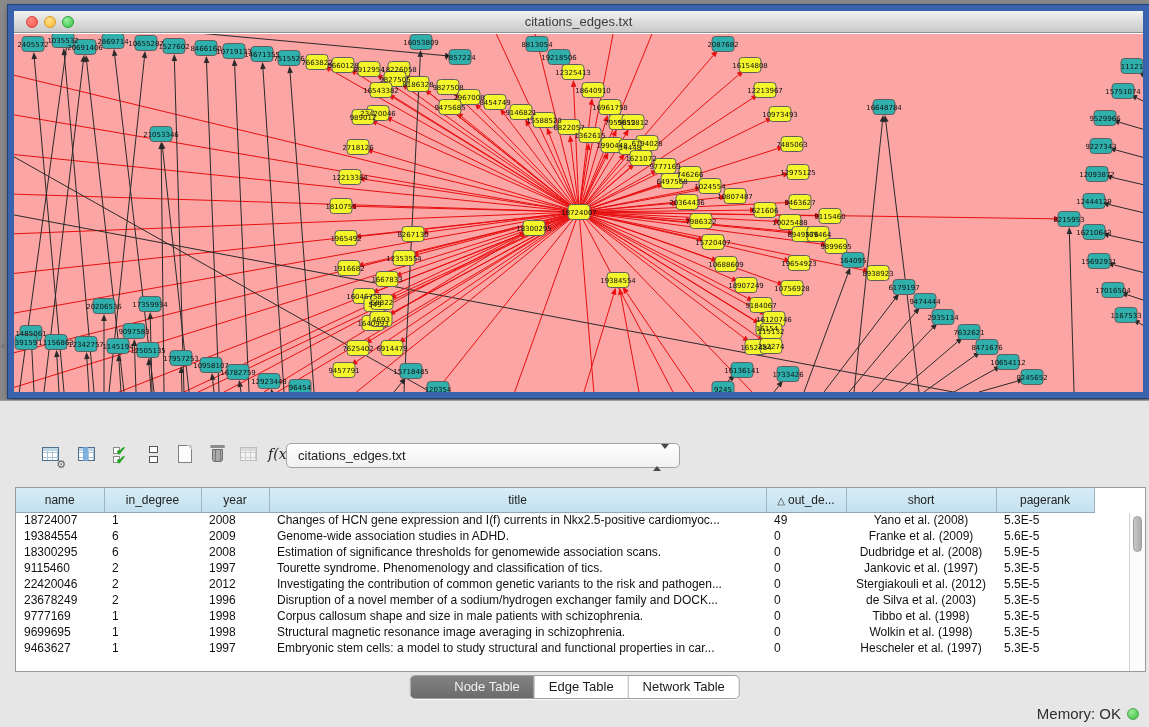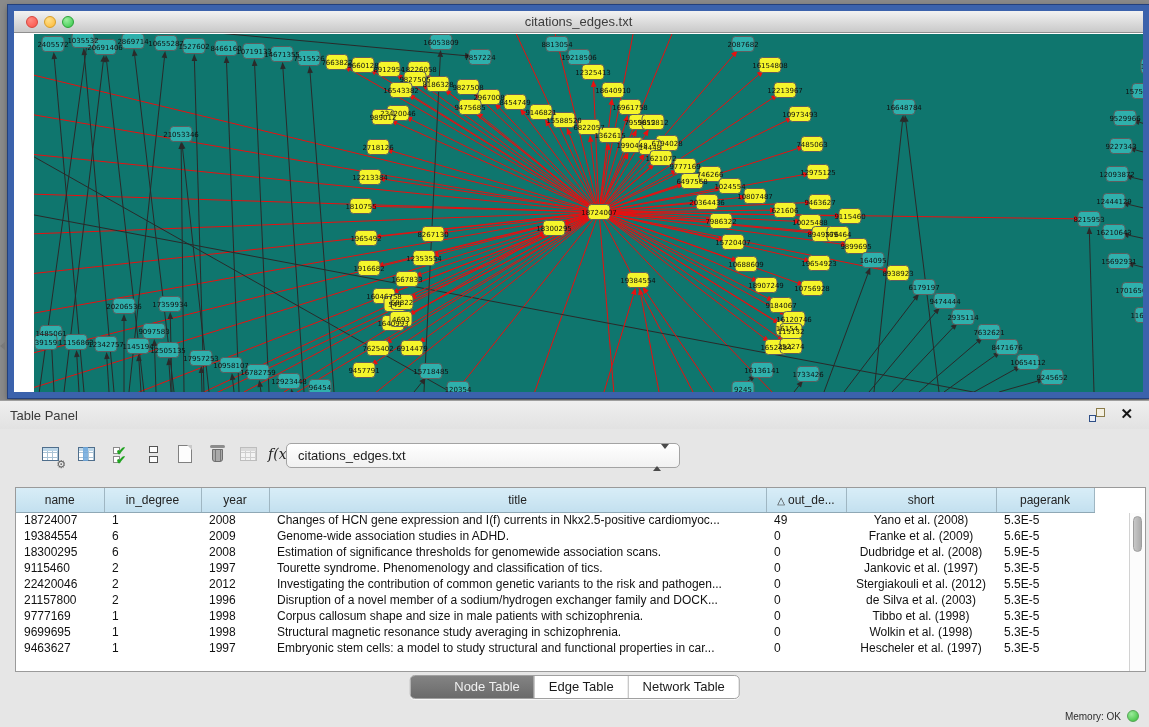--- a/index.html
+++ b/index.html
@@ -11,21 +11,21 @@
   #netwin { position:absolute; left:8px; top:5px; width:1141px; height:393px;
             border:6px solid #3B62AC; outline:1px solid #23407C; background:#fff;
             box-shadow:0 2px 6px rgba(0,0,0,.45); }
   #titlebar { position:relative; height:22px; background:linear-gradient(#F2F2F2,#C9C9C9);
               border-bottom:1px solid #8F8F8F; }
   .tl { position:absolute; top:5px; width:12px; height:12px; border-radius:50%; }
   .tl.red   { left:12px; background:radial-gradient(circle at 35% 30%, #FF8A80, #FB5147); border:1px solid #D6453C; }
   .tl.yel   { left:30px; background:radial-gradient(circle at 35% 30%, #FFE08A, #FDB734); border:1px solid #D89E27; }
   .tl.grn   { left:48px; background:radial-gradient(circle at 35% 30%, #9BEFA0, #32C646); border:1px solid #2BA238; }
   #wintitle { position:absolute; left:0; right:0; top:3px; text-align:center; font-size:13px; color:#3C3C3C; }
-  #canvas-wrap { position:absolute; left:0; top:23px; right:0; bottom:0; background:#0f766e; overflow:hidden;margin-left:20px; }
+  #canvas-wrap { position:absolute; left:0; top:23px; right:0; bottom:0; background:#fca5a5; overflow:hidden; }
   #netsvg { position:absolute; left:0; top:0; }
   #netsvg text { font-family:"DejaVu Sans", sans-serif; font-size:7px; fill:#101010; }
   .splitter-grip { position:absolute; left:0px; top:342px; width:0; height:0;
       border-top:4px solid transparent; border-bottom:4px solid transparent; border-right:5px solid #777; opacity:.8; }
 
   
   #table-panel { position:absolute; left:0; top:400px; width:1149px; height:327px;
                  background:#E6E6E6; border-top:1px solid #9E9E9E; }
   #panel-header { position:relative; height:28px; background:linear-gradient(#EFEFEF,#E2E2E2); }
   #panel-title { position:absolute; left:10px; top:7px; font-size:13px; color:#3A3A3A; }
@@ -80,21 +80,21 @@
      background:linear-gradient(to right,#C7C7C7,#ABABAB); border:1px solid #9D9D9D; }
 
   #tabbar { position:absolute; left:50%; transform:translateX(-50%); top:274px; display:flex;
      border:1px solid #A0A0A0; border-radius:5px; overflow:hidden; background:#fff;
      box-shadow:0 1px 0 rgba(255,255,255,.7); }
   .tab { padding:3px 14px 4px; font-size:13px; color:#1A1A1A; cursor:pointer; border-left:1px solid #B5B5B5; }
   .tab:first-child { border-left:none; }
   .tab.active { background:linear-gradient(#838383,#6B6B6B); color:#F0F0F0;padding-left:44px; }
 
   #statusbar { position:absolute; right:10px; bottom:5px; display:flex; align-items:center; }
-  #mem-label { font-size:10px; color:#2E2E2E; margin-right:6px; }
+  #mem-label { font-size:15px; color:#2E2E2E; margin-right:6px; }
   #mem-dot { width:12px; height:12px; border-radius:50%; border:1px solid #55A455;
      background:radial-gradient(circle at 35% 30%, #9CEB9C, #35BD35); }
 </style>
 </head>
 <body>
 
 <div id="root">
 
   <div id="desktop">
     <div id="netwin">
@@ -659,28 +659,20 @@
             <text x="224" y="340.5" text-anchor="middle">16782759</text>
             <text x="255" y="349.5" text-anchor="middle">12923448</text>
             <text x="286" y="355.5" text-anchor="middle">96454</text>
           </svg>
       </div>
     </div>
     <div class="splitter-grip"></div>
   </div>
 
   <div id="table-panel">
-    <div id="panel-header">
-      <span id="panel-title">Table Panel</span>
-      <span id="float-icon">
-        <span class="bsq"></span>
-          <span class="fsq"></span>
-      </span>
-      <span id="close-icon">✕</span>
-    </div>
 
     <div id="toolbar">
       <div class="tbicon" style="left:40px">
         <span class="minitable"></span>
           <span class="gear">⚙</span>
       </div>
       <div class="tbicon" style="left:76px">
         <span class="minitable"></span>
           <span class="colstripe"></span>
       </div>
@@ -776,21 +768,21 @@
               <td>22420046</td>
               <td>2</td>
               <td>2012</td>
               <td>Investigating the contribution of common genetic variants to the risk and pathogen...</td>
               <td>0</td>
               <td class="center">Stergiakouli et al. (2012)</td>
               <td>5.5E-5</td>
               <td></td>
             </tr>
             <tr>
-              <td>21157800</td>
+              <td>23678249</td>
               <td>2</td>
               <td>1996</td>
               <td>Disruption of a novel member of a sodium/hydrogen exchanger family and DOCK...</td>
               <td>0</td>
               <td class="center">de Silva et al. (2003)</td>
               <td>5.3E-5</td>
               <td></td>
             </tr>
             <tr>
               <td>9777169</td>
@@ -799,21 +791,21 @@
               <td>Corpus callosum shape and size in male patients with schizophrenia.</td>
               <td>0</td>
               <td class="center">Tibbo et al. (1998)</td>
               <td>5.3E-5</td>
               <td></td>
             </tr>
             <tr>
               <td>9699695</td>
               <td>1</td>
               <td>1998</td>
-              <td>Structural magnetic resonance study averaging in schizophrenia.</td>
+              <td>Structural magnetic resonance image averaging in schizophrenia.</td>
               <td>0</td>
               <td class="center">Wolkin et al. (1998)</td>
               <td>5.3E-5</td>
               <td></td>
             </tr>
             <tr>
               <td>9463627</td>
               <td>1</td>
               <td>1997</td>
               <td>Embryonic stem cells: a model to study structural and functional properties in car...</td>

